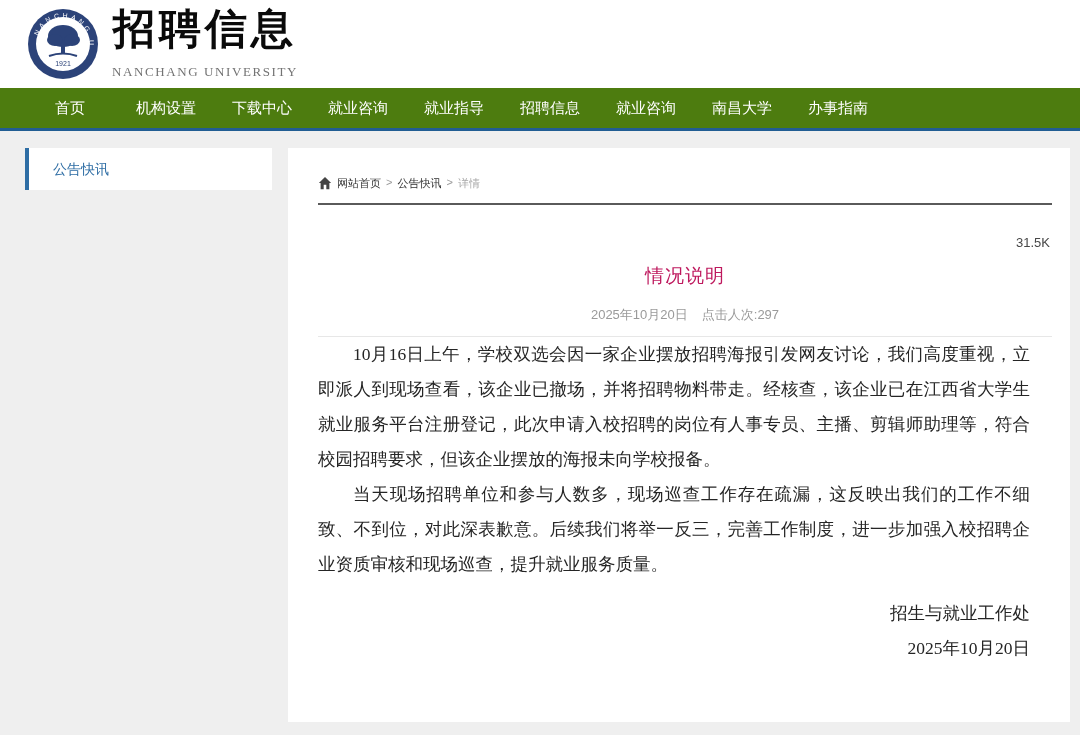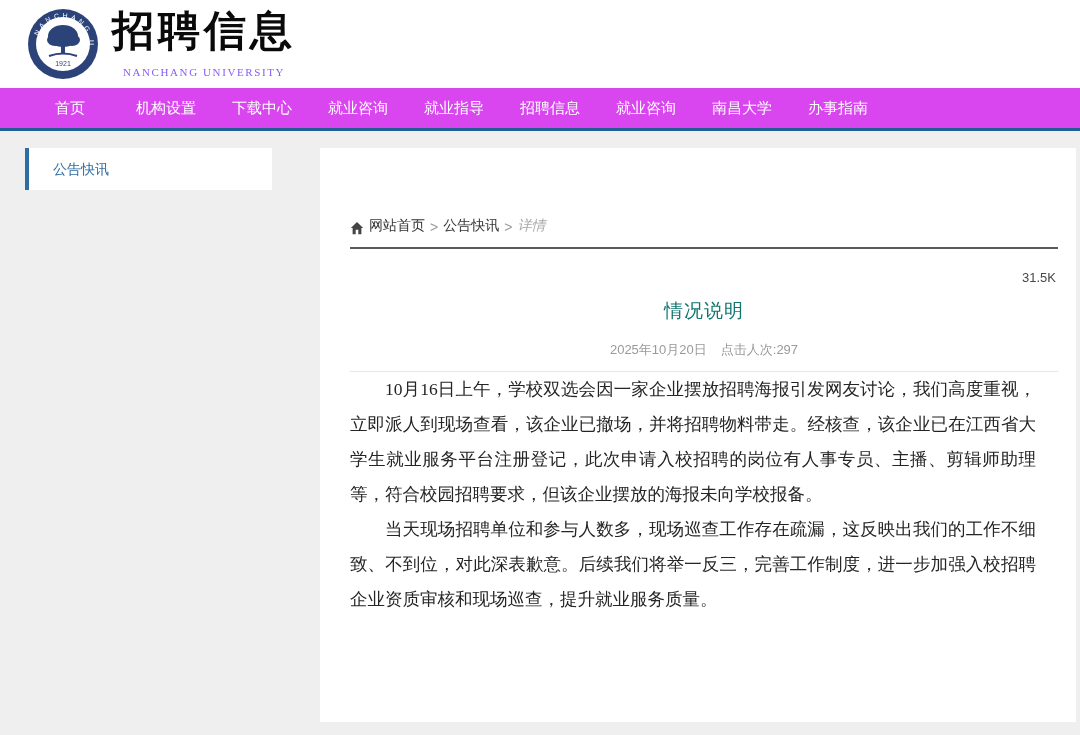--- a/index.html
+++ b/index.html
@@ -4,44 +4,44 @@
 <style>
   * { margin:0; padding:0; box-sizing:border-box; }
   html,body { width:1080px; background:#efefef; font-family:"Liberation Sans", sans-serif; }
   .page { width:1080px; height:735px; overflow:hidden; background:#efefef; }
 
   
   .header { height:88px; background:#ffffff; display:flex; align-items:center; padding-left:27px; }
   .logo { width:72px; height:72px; flex:0 0 auto; }
   .brand { margin-left:13px; display:flex; flex-direction:column; align-items:center; }
   .brand-cn { font-family:"Liberation Serif", serif; font-weight:bold; font-size:42px; line-height:40px; color:#0a0a0a; letter-spacing:4px; }
-  .brand-en { font-family:"Liberation Serif", serif; font-size:11px; letter-spacing:1.6px; color:#8b5cf6; margin-top:15px; }
+  .brand-en { font-family:"Liberation Serif", serif; font-size:13px; letter-spacing:1.6px; color:#737373; margin-top:15px; }
   .site-title { font-size:37px; font-weight:bold; color:#0a0a0a; margin-left:12px; margin-top:-8px; letter-spacing:6px; }
 
   
-  .nav { height:43px; background:#d946ef; border-bottom:3px solid #215d93; display:flex; align-items:center; padding-left:22px; }
+  .nav { height:43px; background:#4d7c0f; border-bottom:3px solid #215d93; display:flex; align-items:center; padding-left:22px; }
   .nav-item { width:96px; text-align:center; color:#ffffff; font-size:15px; cursor:pointer; line-height:40px; }
 
   
-  .content { display:flex; align-items:flex-start; padding:17px 4px 13px 25px; background:#efefef;gap:32px; }
+  .content { display:flex; align-items:flex-start; padding:17px 10px 13px 25px; background:#efefef; }
   .sidebar { width:247px; flex:0 0 auto; background:#ffffff; border-left:4px solid #2e6da4; }
   .sidebar-item { height:42px; line-height:42px; padding-left:24px; color:#2e6da4; font-size:14px; cursor:pointer; }
 
   .main { flex:1 1 auto; margin-left:16px; background:#ffffff; min-height:574px; padding:28px 18px 30px 30px; }
 
-  .breadcrumb { display:flex; align-items:flex-end; font-size:14px; color:#333; gap:5px;margin-top:41px; }
+  .breadcrumb { display:flex; align-items:flex-start; font-size:11px; color:#333; gap:5px; }
   .crumb-sep { color:#999; }
-  .crumb-current { color:#a9a9a9;font-style:italic; }
+  .crumb-current { color:#a9a9a9; }
   .home-ico { width:14px; height:14px; display:inline-block; }
 
   .rule-dark { border:none; border-top:2px solid #5a5a5a; margin-top:12px; }
   .rule-light { border:none; border-top:1px solid #e7e7e7; margin-top:12px; }
 
-  .views { text-align:right; font-size:13px; color:#474747; margin-top:21px; padding-right:2px; }
-  .article-title { text-align:center; font-size:19px; color:#0f766e; font-weight:500; margin-top:13px; letter-spacing:1px; }
+  .views { text-align:right; font-size:13px; color:#474747; margin-top:30px; padding-right:2px; }
+  .article-title { text-align:center; font-size:19px; color:#be185d; font-weight:500; margin-top:13px; letter-spacing:1px; }
   .meta { text-align:center; font-size:13px; color:#9a9a9a; margin-top:17px; }
   .meta .gap { display:inline-block; width:14px; }
 
   .article-body { padding-right:22px; }
   .article-body p { font-family:"Liberation Serif", serif; font-size:17.5px; line-height:35px; color:#252525; text-align:justify; text-indent:2em; }
   .signature { margin-top:14px; padding-right:22px; text-align:right; font-family:"Liberation Serif", serif; font-size:17.5px; line-height:35px; color:#252525; }
 </style>
 </head>
 <body>
 
@@ -109,16 +109,20 @@
         <span>2025年10月20日</span><span class="gap"></span><span>点击人次:297</span>
       </div>
 
       <hr class="rule-light">
 
       <div class="article-body">
         <p>10月16日上午，学校双选会因一家企业摆放招聘海报引发网友讨论，我们高度重视，立即派人到现场查看，该企业已撤场，并将招聘物料带走。经核查，该企业已在江西省大学生就业服务平台注册登记，此次申请入校招聘的岗位有人事专员、主播、剪辑师助理等，符合校园招聘要求，但该企业摆放的海报未向学校报备。</p>
         <p>当天现场招聘单位和参与人数多，现场巡查工作存在疏漏，这反映出我们的工作不细致、不到位，对此深表歉意。后续我们将举一反三，完善工作制度，进一步加强入校招聘企业资质审核和现场巡查，提升就业服务质量。</p>
       </div>
 
+      <div class="signature">
+        <div>招生与就业工作处</div>
+        <div>2025年10月20日</div>
+      </div>
 
     </div>
   </div>
 </div>
 
 </body></html>

